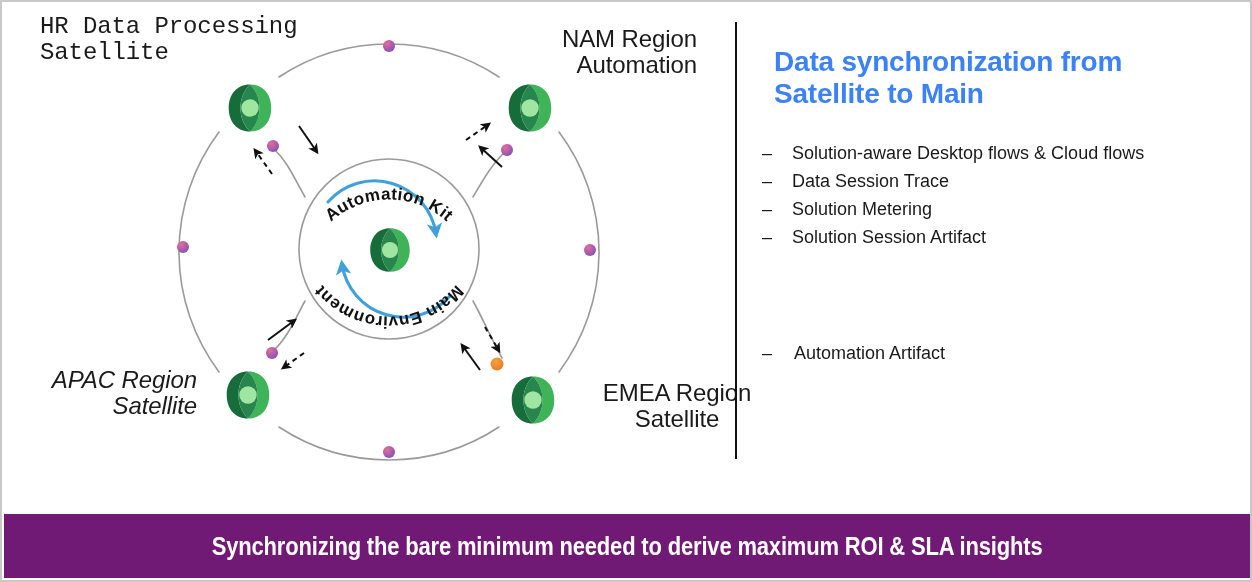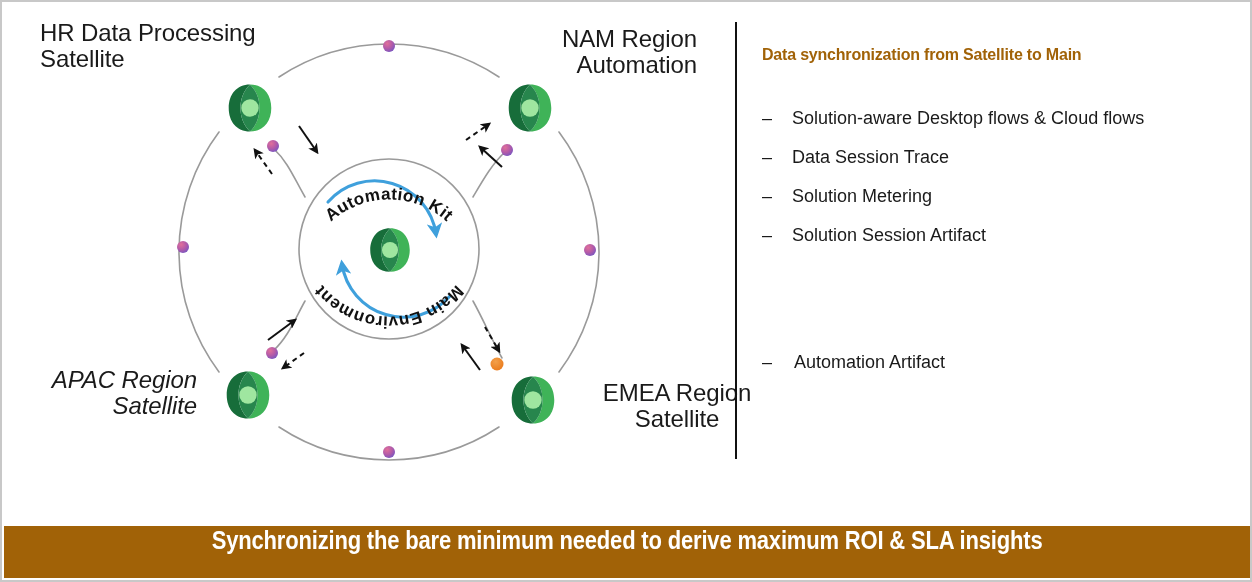--- a/index.html
+++ b/index.html
@@ -35,21 +35,21 @@
   
   .node-label {
     position: absolute;
     font-family: "Liberation Sans", sans-serif;
     font-size: 24px;
     line-height: 1.1;
     color: #1a1a1a;
     white-space: pre-line;
     letter-spacing: -0.1px;
   }
-  #label-hr   { left: 38px;  top: 18px;  text-align: left; width: 280px; }
+  #label-hr   { left: 38px;  top: 12px;  text-align: left; width: 280px; font-family: Liberation Mono, monospace; }
   #label-nam  { left: 420px; top: 24px;  text-align: right; width: 275px; }
   #label-apac { left: 10px;  top: 365px; text-align: right; width: 185px; font-style: italic; }
   #label-emea { left: 575px; top: 378px; text-align: center;  width: 200px; }
 
   
   #divider {
     position: absolute;
     left: 733px;
     top: 20px;
     width: 2px;
@@ -59,53 +59,53 @@
 
   
   #right-panel {
     position: absolute;
     left: 760px;
     top: 44px;
     width: 470px;
   }
   #panel-heading {
     font-family: "Liberation Sans", sans-serif;
-    font-size: 16px;
+    font-size: 28px;
     font-weight: bold;
-    color: #a16207;
+    color: #3b82f6;
     letter-spacing: -0.2px;
-    margin: 0 0 30px 0;
+    margin: 0 0 30px 12px;
   }
   .bullet-list { margin: 0; padding: 0; list-style: none; }
   .bullet-item {
     display: flex;
     align-items: baseline;
     font-size: 18px;
     color: #1a1a1a;
     line-height: 1.55;
   }
   .bullet-dash {
     width: 30px;
     flex: 0 0 30px;
     color: #1a1a1a;
   }
-  .bullet-text { flex: 1 1 auto; margin-top: 11px; }
+  .bullet-text { flex: 1 1 auto; }
   #bullet-group-2 { margin-top: 88px; }
   #bullet-group-2 .bullet-dash { flex: 0 0 32px; width: 32px; }
 
   
   #banner {
     position: absolute;
     left: 2px;
     bottom: 2px;
     width: 1246px;
-    height: 52px;
-    background: #a16207;
+    height: 64px;
+    background: #701a75;
     display: flex;
-    align-items: flex-start;
+    align-items: center;
     justify-content: center;
   }
   #banner-text {
     color: #ffffff;
     font-family: "Liberation Sans Narrow", "Liberation Sans", sans-serif;
     font-size: 25px;
     font-weight: bold;
     letter-spacing: -0.2px;
     transform: scaleX(0.88);
     transform-origin: center;

